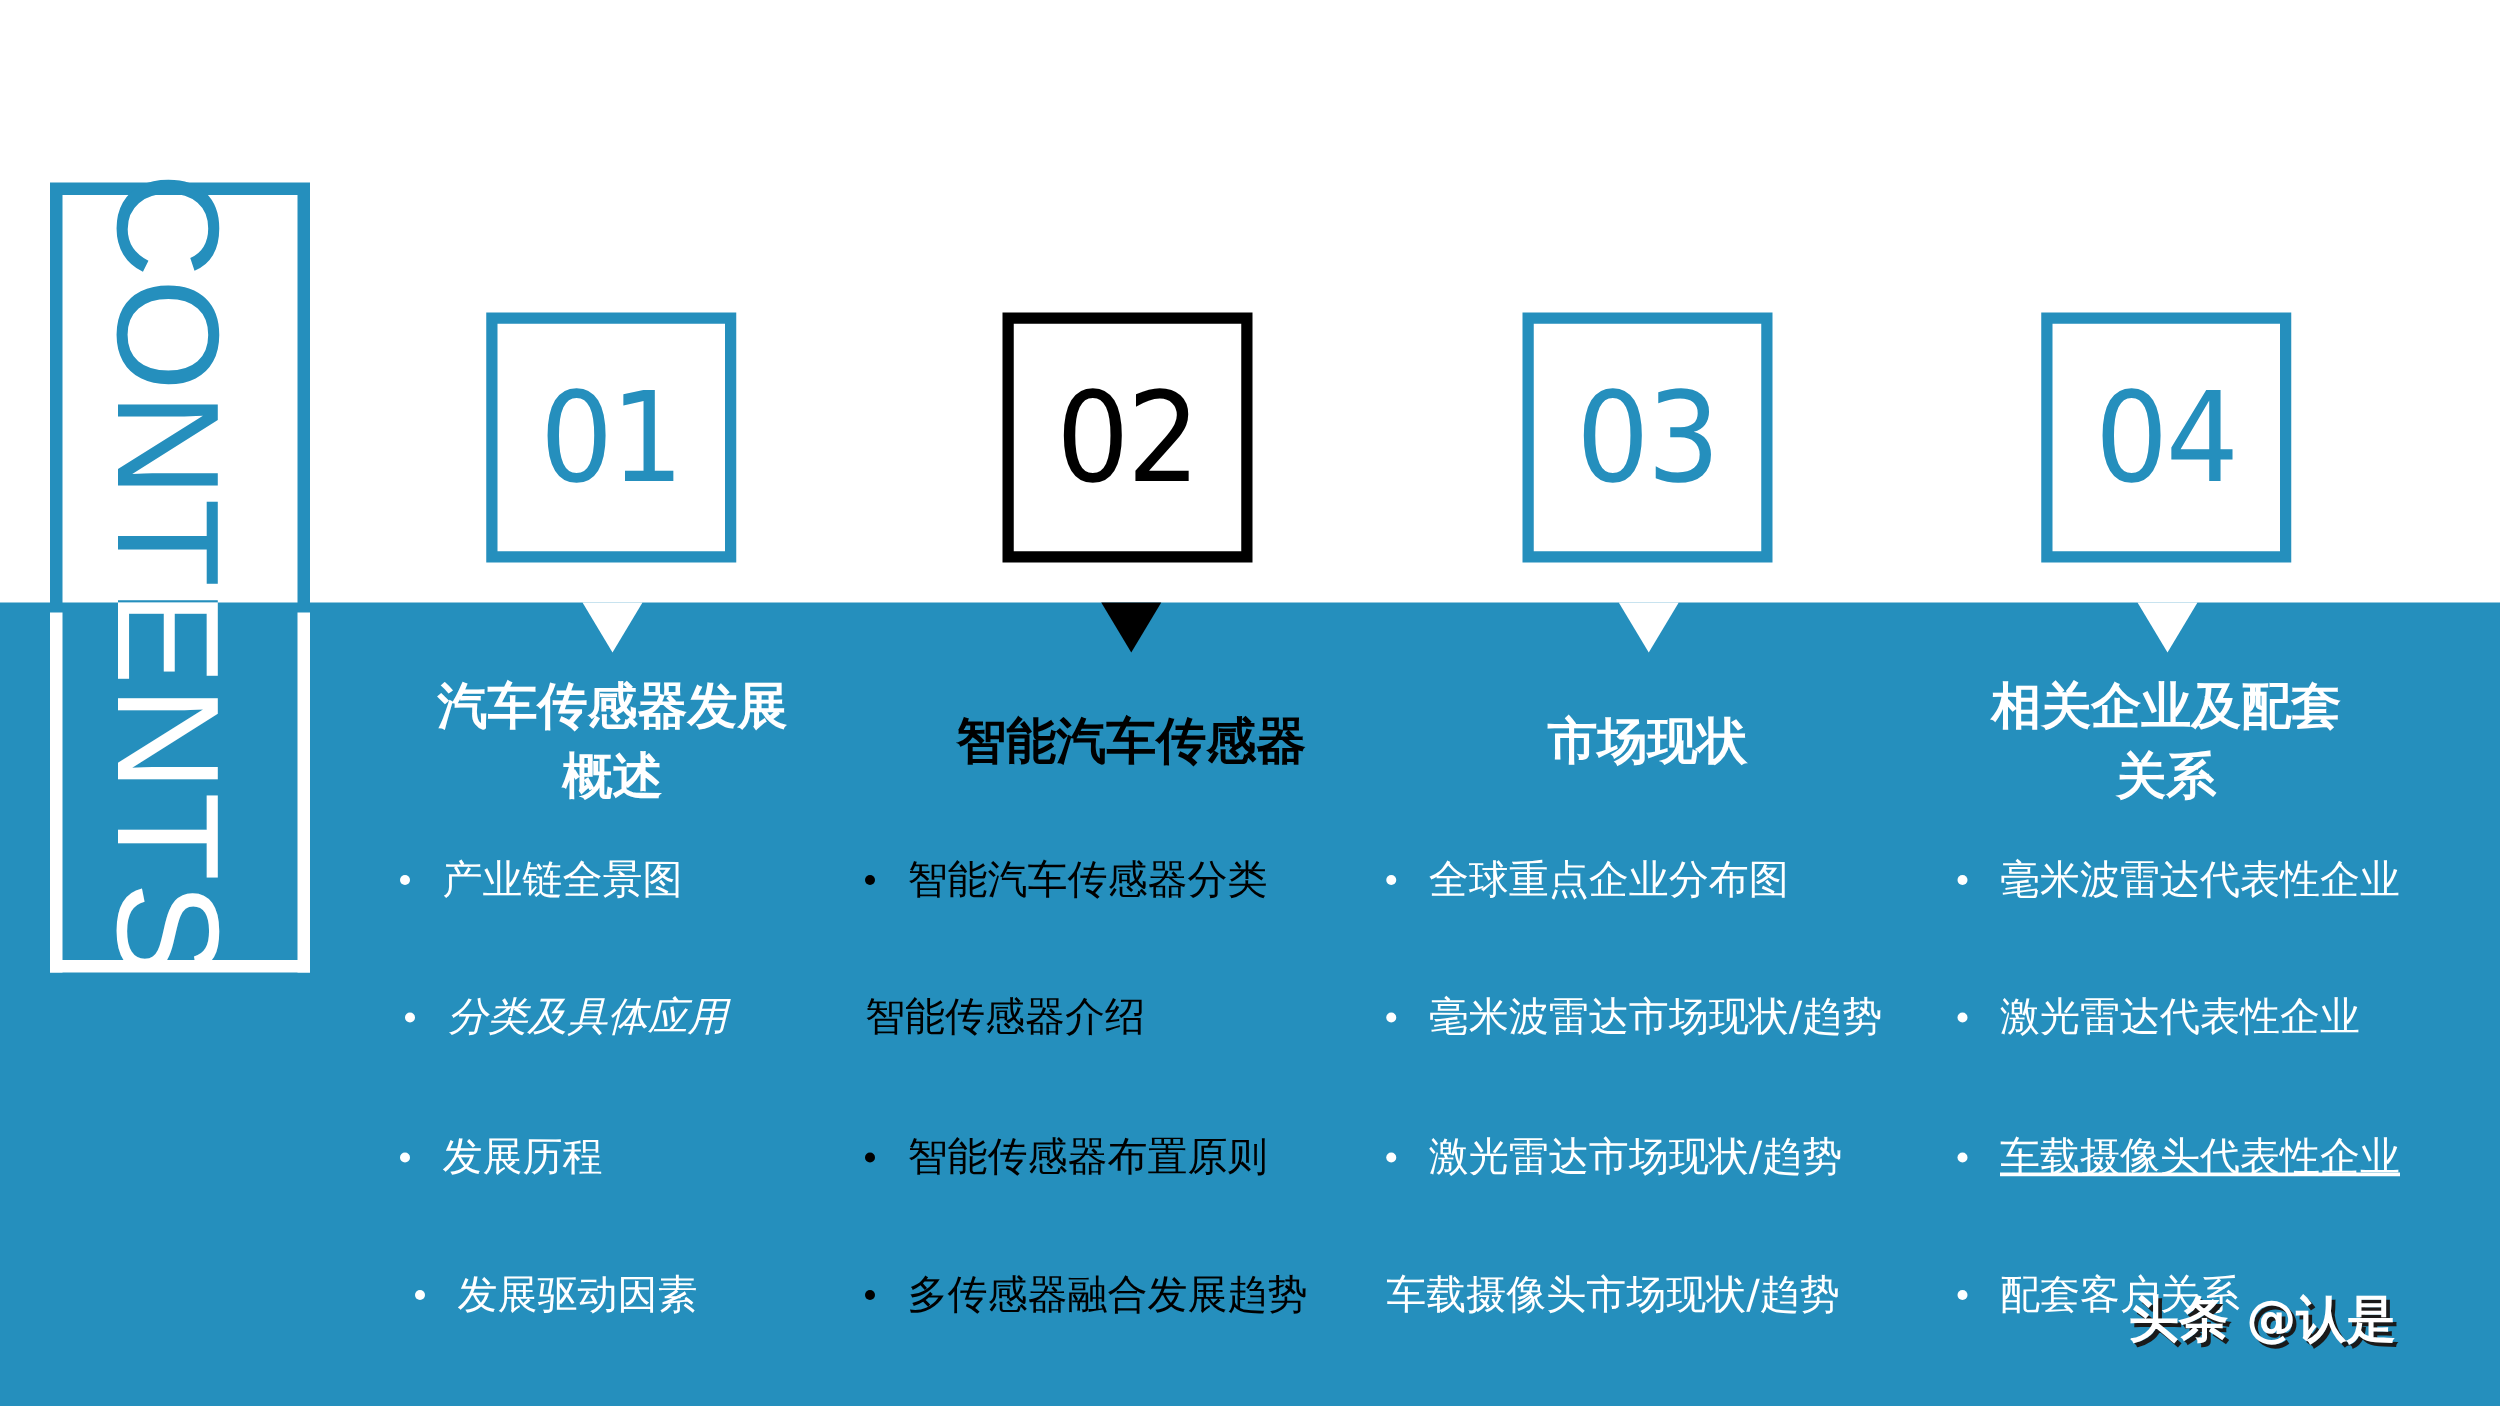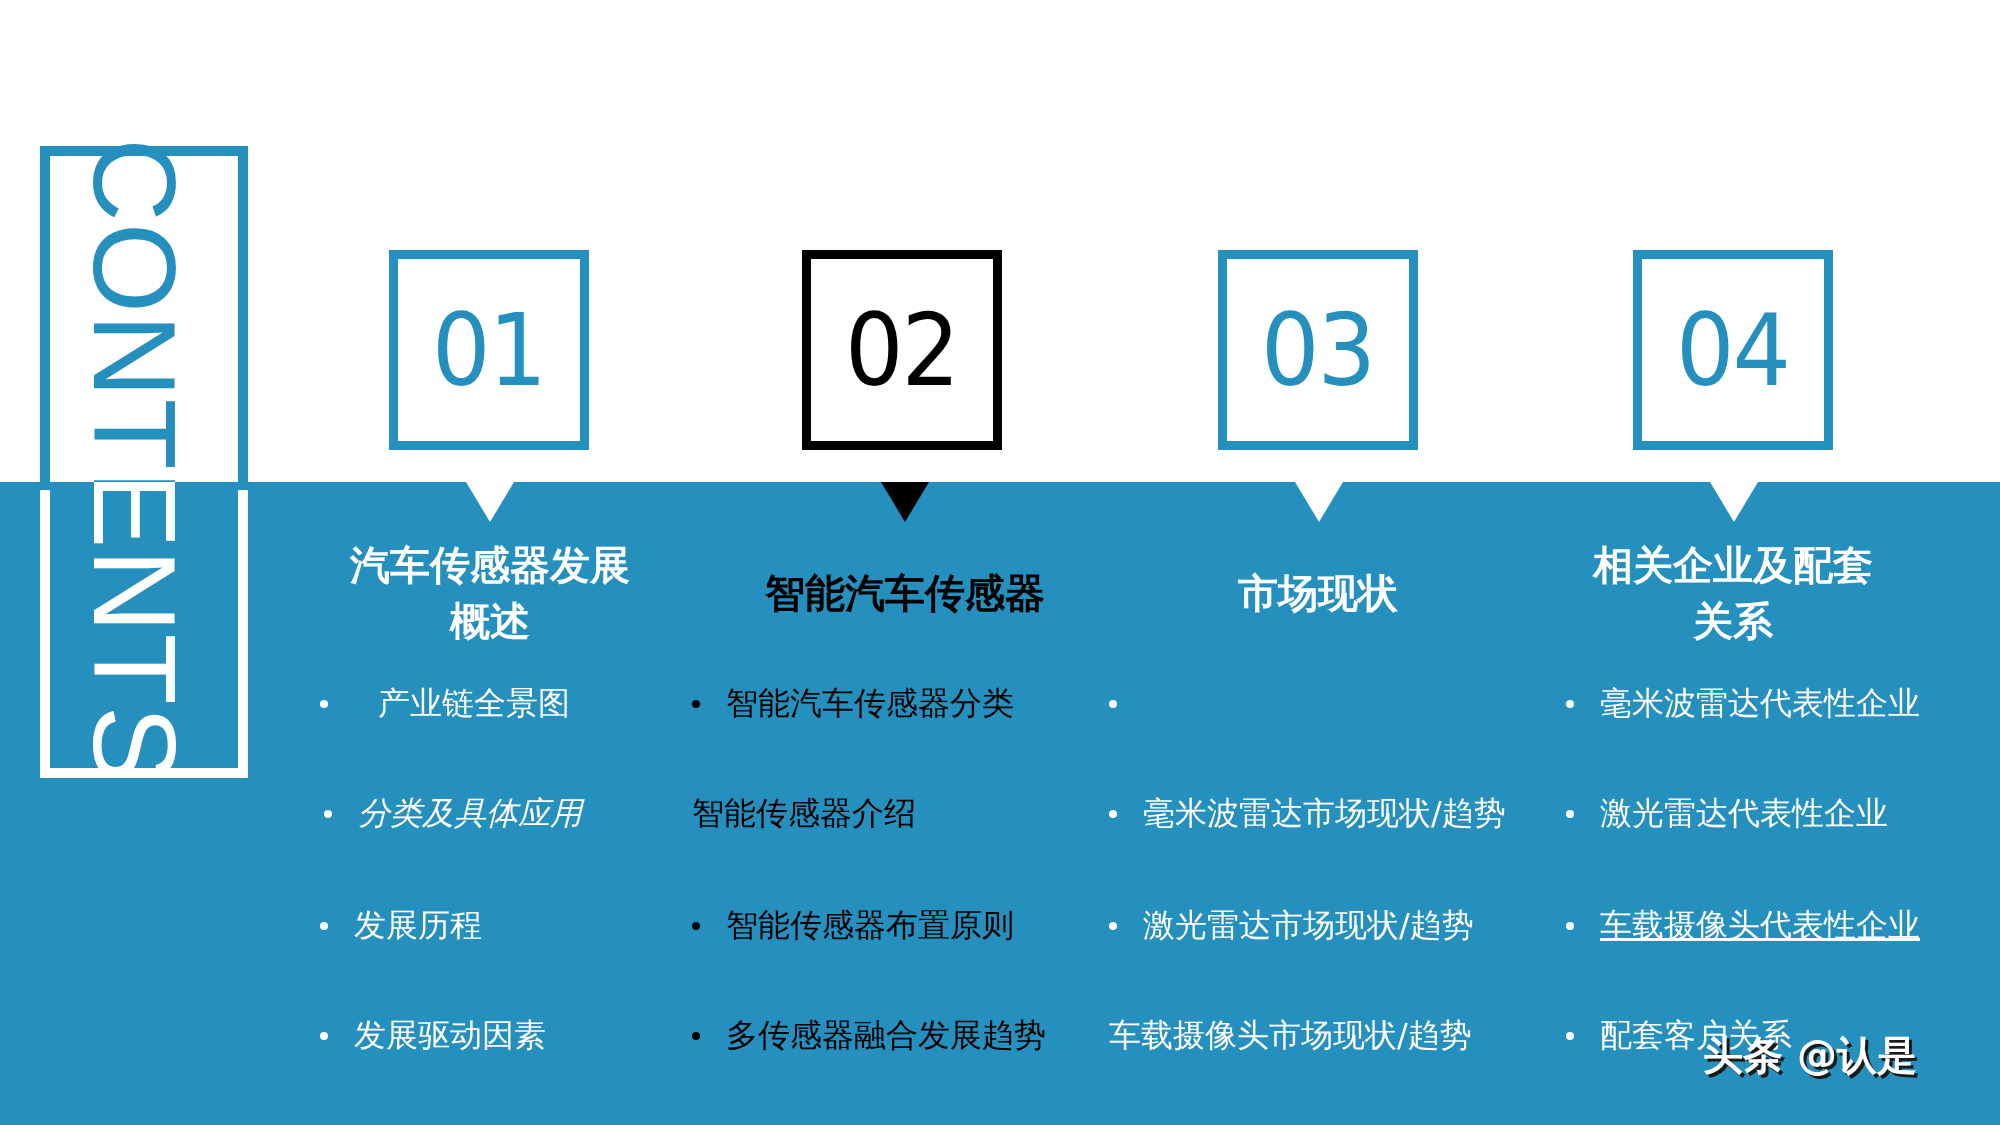--- a/index.html
+++ b/index.html
@@ -50,33 +50,33 @@
 </div>
 
 <div class="num-box" style="left:389px;">
   <span>01</span>
 </div>
 <div class="pointer" style="left:466px;"></div>
 <div class="heading" style="left:310px; top:537px;">
   <div>汽车传感器发展</div>
   <div>概述</div>
 </div>
-<div class="item" style="left:320px; top:682px;gap:24px;">
+<div class="item" style="left:320px; top:682px;">
     <span class="dot"></span>
     <span>产业链全景图</span>
   </div>
 <div class="item" style="left:324px; top:792px;font-style:italic;">
     <span class="dot"></span>
     <span>分类及具体应用</span>
   </div>
 <div class="item" style="left:320px; top:904px;">
     <span class="dot"></span>
     <span>发展历程</span>
   </div>
-<div class="item" style="left:320px; top:1014px;">
+<div class="item" style="left:332px; top:1014px;">
     <span class="dot"></span>
     <span>发展驱动因素</span>
   </div>
 
 <div class="num-box active" style="left:802px;">
   <span>02</span>
 </div>
 <div class="pointer active" style="left:881px;"></div>
 <div class="heading active" style="left:725px; top:565px;">
   <div>智能汽车传感器</div>
@@ -100,20 +100,21 @@
 
 <div class="num-box" style="left:1218px;">
   <span>03</span>
 </div>
 <div class="pointer" style="left:1295px;"></div>
 <div class="heading" style="left:1138px; top:565px;">
   <div>市场现状</div>
 </div>
 <div class="item" style="left:1109px; top:682px;">
     <span class="dot"></span>
+    <span>全球重点企业分布图</span>
   </div>
 <div class="item" style="left:1109px; top:792px;">
     <span class="dot"></span>
     <span>毫米波雷达市场现状/趋势</span>
   </div>
 <div class="item" style="left:1109px; top:904px;">
     <span class="dot"></span>
     <span>激光雷达市场现状/趋势</span>
   </div>
 <div class="item" style="left:1109px; top:1014px;flex-direction:column;">

